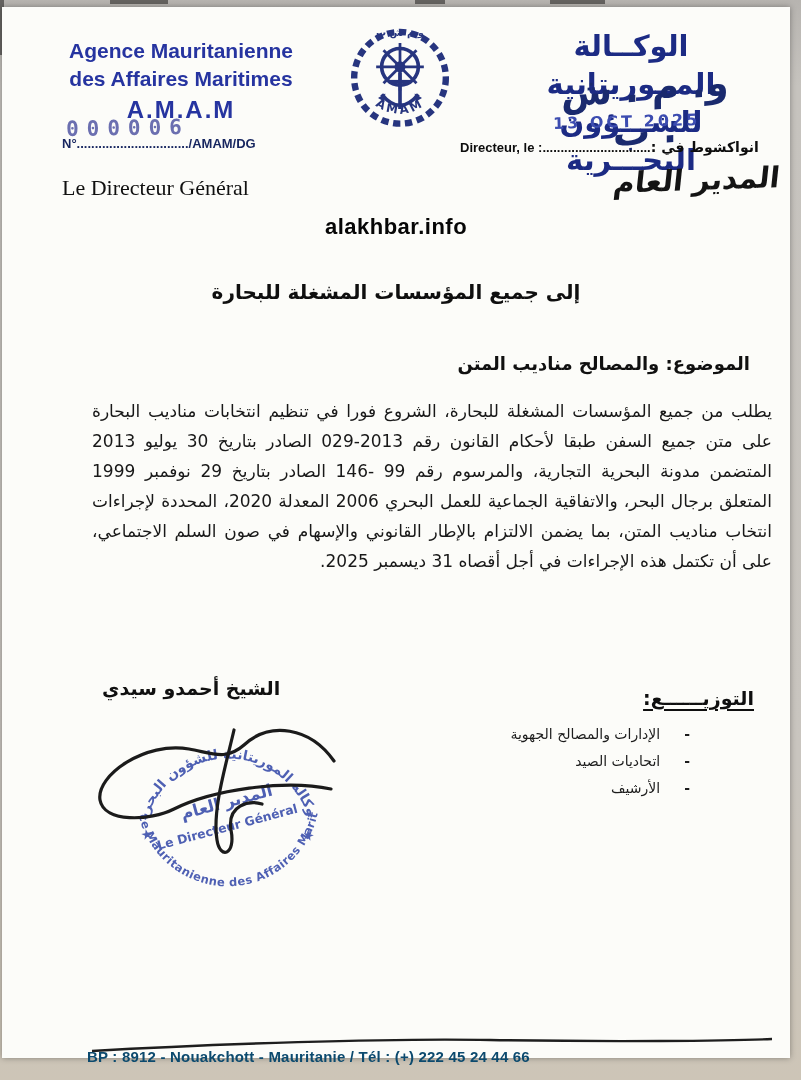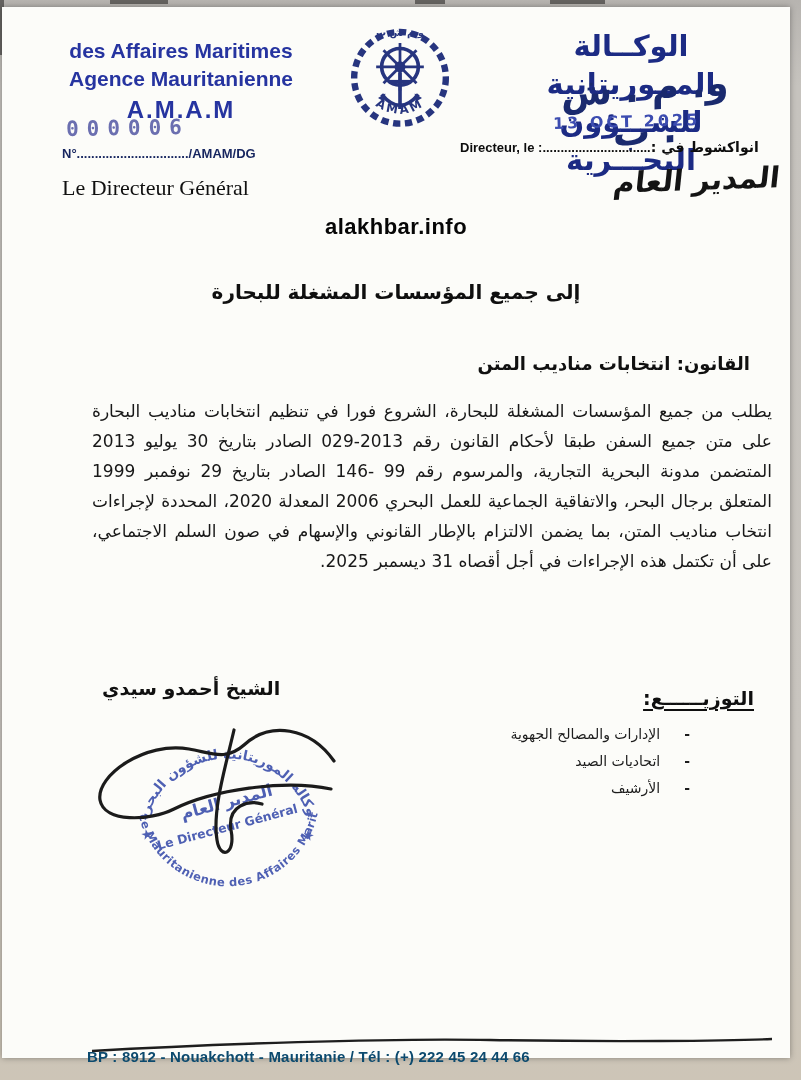--- a/index.html
+++ b/index.html
@@ -19,21 +19,21 @@
   .abs { position:absolute; }
 
   
   .agency-fr { left:48px; top:30px; width:262px; text-align:center;
     color:#2634a0; font-weight:bold; font-size:21px; line-height:28px; }
   .agency-fr .acronym { font-size:24px; letter-spacing:2px; margin-top:3px; }
 
   .ref-number { left:64px; top:109px; color:#6b6fb0; font-weight:bold;
     font-size:21px; letter-spacing:8px; font-family:"DejaVu Sans Mono", monospace;
     transform:rotate(-1deg); }
-  .ref-label { left:60px; top:129px; color:#16255f; font-weight:bold; font-size:13px;margin-top:10px; }
+  .ref-label { left:60px; top:129px; color:#16255f; font-weight:bold; font-size:13px; }
 
   
   .logo { left:343px; top:14px; width:110px; height:110px; }
 
   
   .agency-ar { left:488px; top:20px; width:282px; text-align:center;
     color:#1c2b84; font-weight:bold; font-size:29px; line-height:38px;
     font-family:"DejaVu Sans", sans-serif; }
   .abbrev-hand { left:548px; top:60px; width:190px; text-align:center;
     color:#1a2a6e; font-size:37px; font-weight:bold;
@@ -93,22 +93,22 @@
 <div class="scan">
 
   <div class="edge-mark" style="left:0;top:0;width:4px;height:55px;"></div>
   <div class="edge-mark" style="left:110px;top:0;width:58px;height:4px;"></div>
   <div class="edge-mark" style="left:415px;top:0;width:30px;height:4px;"></div>
   <div class="edge-mark" style="left:550px;top:0;width:55px;height:4px;"></div>
 
   <div class="page">
 
     <div class="abs agency-fr">
+      <div>Agence Mauritanienne</div>
       <div>des Affaires Maritimes</div>
-      <div>Agence Mauritanienne</div>
       <div class="acronym">A.M.A.M</div>
     </div>
 
     <div class="abs ref-number">000006</div>
     <div class="abs ref-label"><span>N°</span><span>...............................</span><span>/AMAM/DG</span></div>
 
     <svg class="abs logo" viewBox="0 0 120 120">
       <circle cx="60" cy="62" r="50" fill="none" stroke="#27357f" stroke-width="7" stroke-dasharray="8 5"></circle>
       <text x="60" y="16" font-size="11" font-weight="bold" fill="#27357f" text-anchor="middle">و م ش ب</text>
 
@@ -144,21 +144,21 @@
 
     <div class="abs place-line"><span>Directeur, le :</span><span>..............................</span><span class="ar">انواكشوط في :</span></div>
 
     <div class="abs director-fr">Le Directeur Général</div>
     <div class="abs director-ar">المدير العام</div>
 
     <div class="abs watermark">alakhbar.info</div>
 
     <div class="abs recipient-title">إلى جميع المؤسسات المشغلة للبحارة</div>
 
-    <div class="abs subject">القانون: انتخابات مناديب المتن</div>
+    <div class="abs subject">الموضوع: والمصالح مناديب المتن</div>
 
     <div class="abs body-par p1">يطلب من جميع المؤسسات المشغلة للبحارة، الشروع فورا في تنظيم انتخابات مناديب البحارة على متن جميع السفن طبقا لأحكام القانون رقم 2013-029 الصادر بتاريخ 30 يوليو 2013 المتضمن مدونة البحرية التجارية، والمرسوم رقم 99 -146 الصادر بتاريخ 29 نوفمبر 1999 المتعلق برجال البحر، والاتفاقية الجماعية للعمل البحري 2006 المعدلة 2020، المحددة لإجراءات انتخاب مناديب المتن، بما يضمن الالتزام بالإطار القانوني والإسهام في صون السلم الاجتماعي، على أن تكتمل هذه الإجراءات في أجل أقصاه 31 ديسمبر 2025.</div>
 
     <div class="abs dist-title">التوزيــــــع:</div>
     <div class="abs dist-list">
       <div class="dist-item">
           <span class="dash">-</span>
           <span>الإدارات والمصالح الجهوية</span>
         </div>
       <div class="dist-item">

